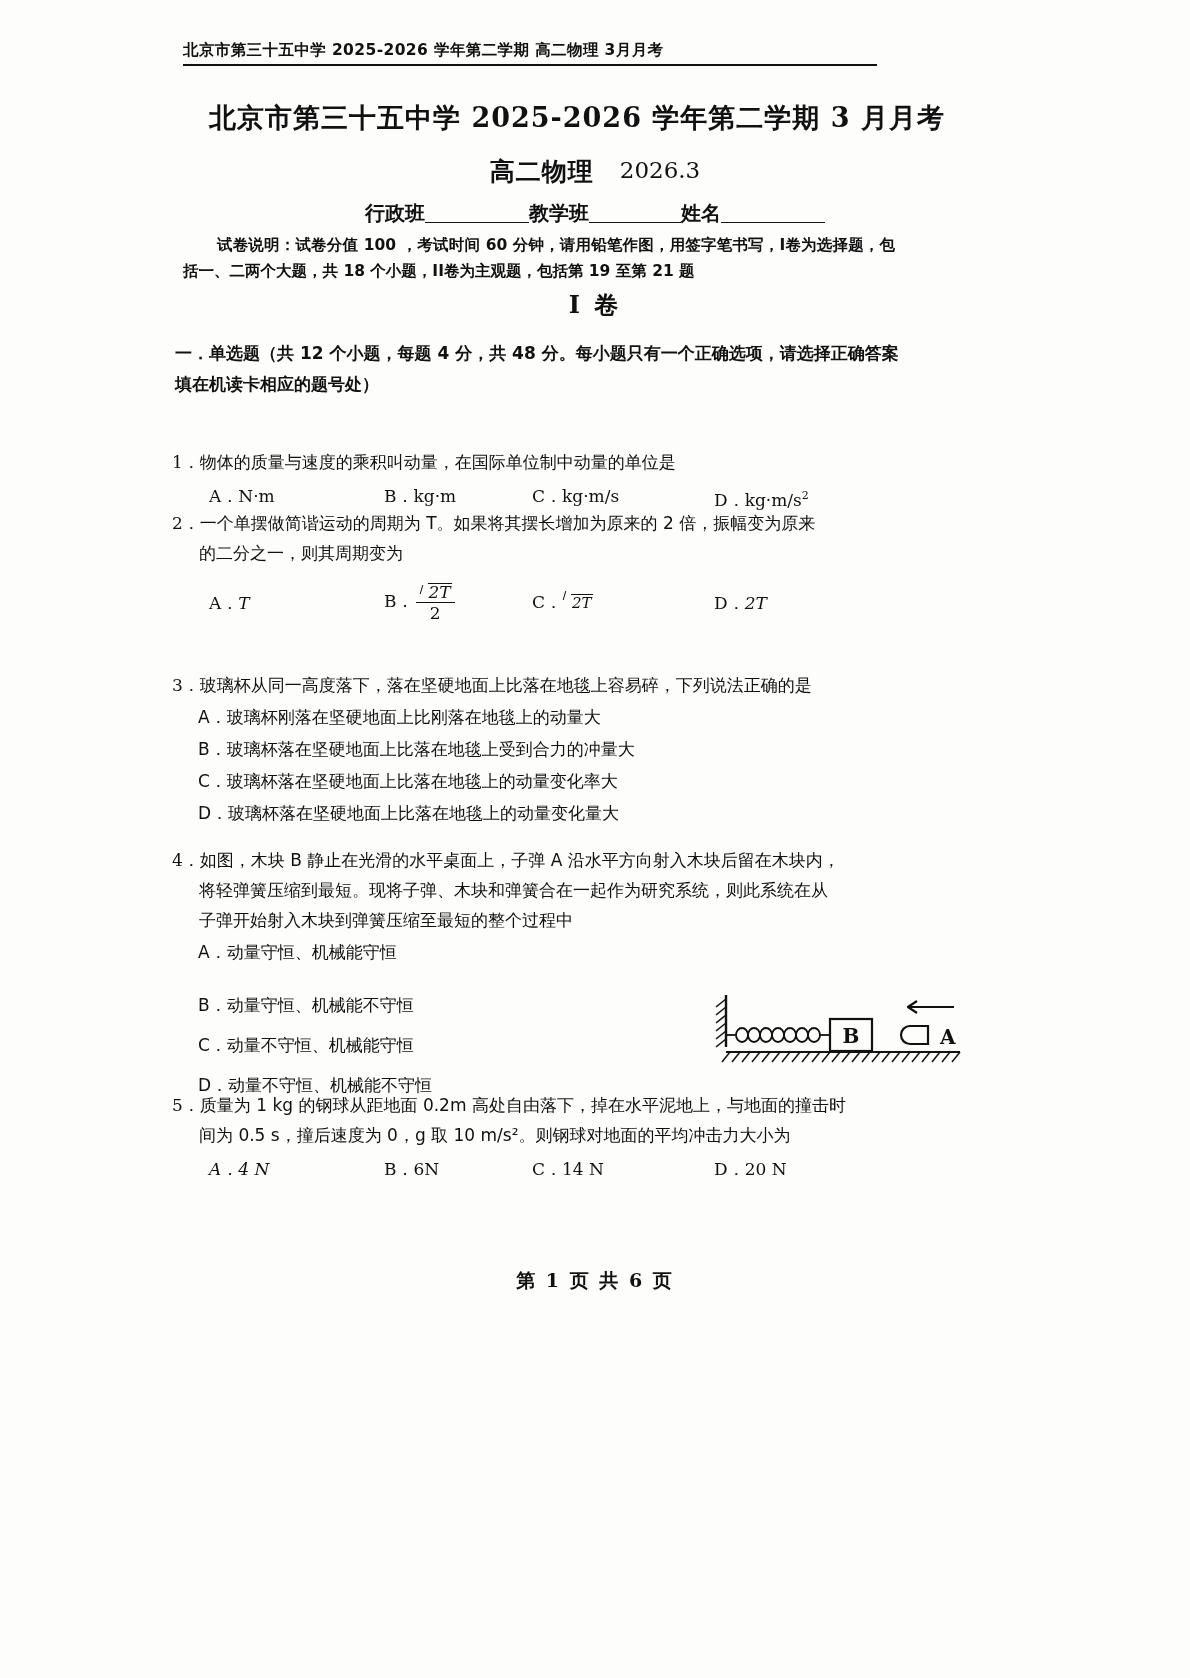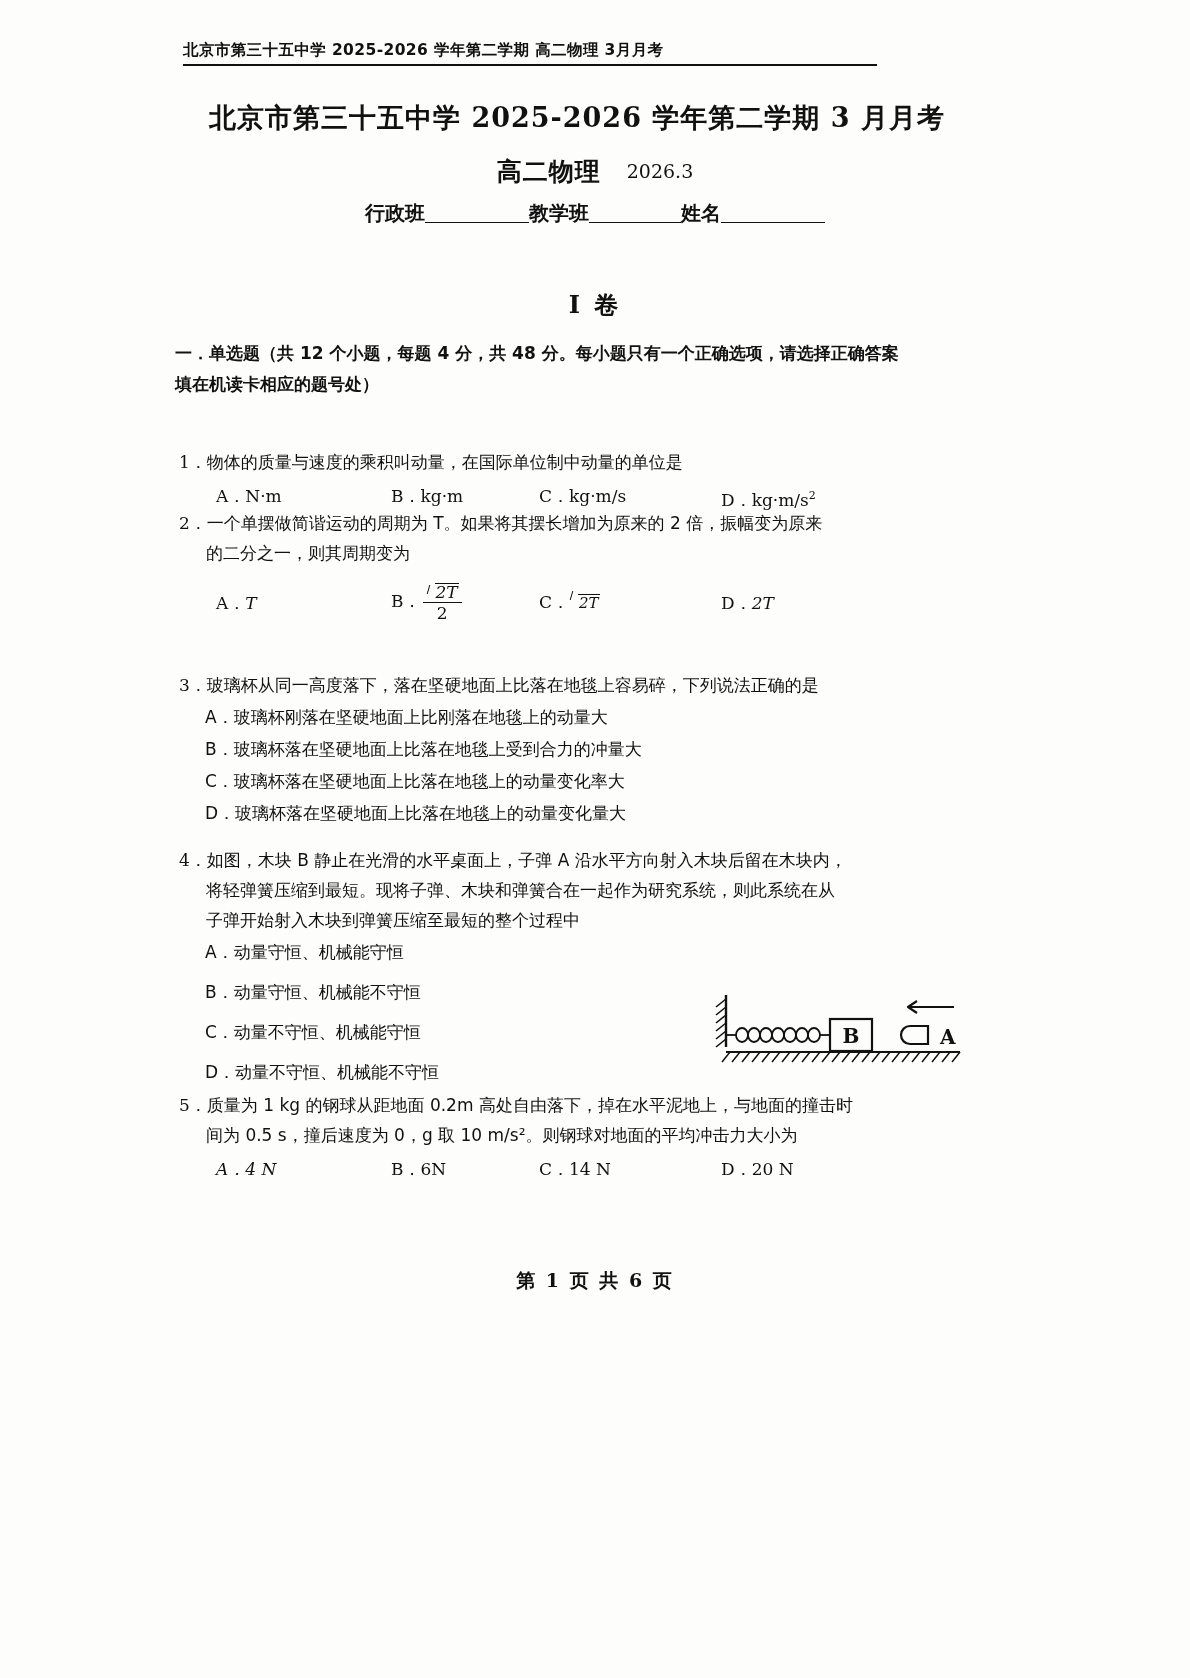--- a/index.html
+++ b/index.html
@@ -38,21 +38,21 @@
   .subject-line{
     position:absolute;left:0;top:155px;width:1190px;
     text-align:center;
   }
   .subject{
     font-family:"DejaVu Serif","Liberation Serif",serif;
     font-weight:bold;font-size:25px;letter-spacing:1px;
   }
   .subject-date{
     font-family:"DejaVu Serif","Liberation Serif",serif;
-    font-size:19px;font-weight:normal;margin-left:26px;
+    font-size:23px;font-weight:normal;margin-left:26px;
     position:relative;top:-2px;
   }
   
   .blanks{
     position:absolute;left:0;top:200px;width:1190px;
     text-align:center;font-size:20px;
     font-family:"DejaVu Sans","Liberation Sans",sans-serif;
   }
   .blanks .lbl{font-weight:bold;}
   .ul{display:inline-block;border-bottom:1.6px solid #111;height:19px;vertical-align:-3px;}
@@ -74,21 +74,21 @@
   }
   
   .sect{
     position:absolute;left:175px;top:338px;width:730px;
     font-size:17px;line-height:31px;font-weight:bold;
     font-family:"DejaVu Sans","Liberation Sans",sans-serif;
   }
   .sect .sect-num{font-weight:bold;}
   
   .q{
-    position:absolute;left:179px;width:730px;
+    position:absolute;left:172px;width:730px;
     font-size:17px;line-height:30px;
     font-family:"DejaVu Sans","Liberation Sans",sans-serif;
   }
   .q .stem{display:block;}
   .opts-row{
     display:flex;margin-top:4px;
   }
   .opts-row .opt{
     font-family:"DejaVu Serif","Liberation Serif",serif;
     font-size:17px;white-space:nowrap;
@@ -133,20 +133,21 @@
   <div class="title">北京市第三十五中学 2025-2026 学年第二学期 3 月月考</div>
 
   <div class="subject-line">
     <span class="subject">高二物理</span><span class="subject-date">2026.3</span>
   </div>
 
   <div class="blanks">
     <span class="lbl">行政班</span><span class="ul w1"></span><span class="lbl">教学班</span><span class="ul w2"></span><span class="lbl">姓名</span><span class="ul w3"></span>
   </div>
 
+  <div class="instr">试卷说明：试卷分值 100 ，考试时间 60 分钟，请用铅笔作图，用签字笔书写，I卷为选择题，包括一、二两个大题，共 18 个小题，II卷为主观题，包括第 19 至第 21 题</div>
 
   <div class="juan">I 卷</div>
 
   <div class="sect">
     <span class="sect-num">一．</span><span class="sect-num">单选题</span><span>（共 12 个小题，每题 4 分，共 48 分。每小题只有一个正确选项，请选择正确答案填在机读卡相应的题号处）</span>
   </div>
 
   <div class="q" style="top:447px;">
     <span class="stem"><span class="serif">1．</span><span>物体的质量与速度的乘积叫动量，在国际单位制中动量的单位是</span></span>
     <span class="opts-row">
@@ -174,21 +175,21 @@
     <span class="opt">B．玻璃杯落在坚硬地面上比落在地毯上受到合力的冲量大</span>
     <span class="opt">C．玻璃杯落在坚硬地面上比落在地毯上的动量变化率大</span>
     <span class="opt">D．玻璃杯落在坚硬地面上比落在地毯上的动量变化量大</span>
   </div>
 
   <div class="q opts-stack" style="top:845px;">
     <span class="stem"><span class="serif">4．</span><span>如图，木块 B 静止在光滑的水平桌面上，子弹 A 沿水平方向射入木块后留在木块内，</span></span>
     <span class="stem" style="padding-left:27px;">将轻弹簧压缩到最短。现将子弹、木块和弹簧合在一起作为研究系统，则此系统在从</span>
     <span class="stem" style="padding-left:27px;">子弹开始射入木块到弹簧压缩至最短的整个过程中</span>
     <span class="opt" style="">A．动量守恒、机械能守恒</span>
-    <span class="opt" style="margin-top:10px;">B．动量守恒、机械能不守恒</span>
+    <span class="opt" style="margin-top:23px;">B．动量守恒、机械能不守恒</span>
     <span class="opt" style="margin-top:10px;">C．动量不守恒、机械能守恒</span>
     <span class="opt" style="margin-top:10px;">D．动量不守恒、机械能不守恒</span>
   </div>
 
   <div class="figure">
     <svg width="350" height="72" viewBox="0 0 350 72">
 
       <line x1="12" y1="0" x2="12" y2="52" stroke="#111" stroke-width="2.4"></line>
 
       <g stroke="#111" stroke-width="1.6">

